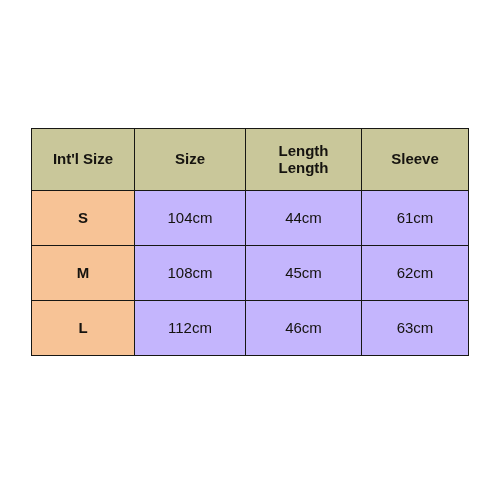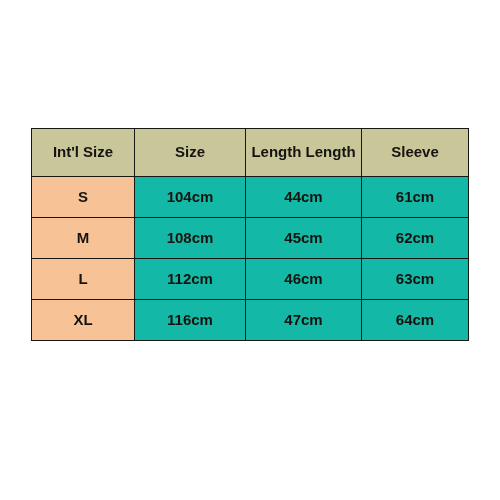--- a/index.html
+++ b/index.html
@@ -31,34 +31,34 @@
   #size-table col.c-bust   { width: 111px; }
   #size-table col.c-sleeve { width: 116px; }
   #size-table col.c-length { width: 107px; }
 
   #size-table th,
   #size-table td {
     border: 1px solid #171714;
     text-align: center;
     vertical-align: middle;
     color: #15130f;
-    padding: 0;
+    padding: 7px;
     line-height: 1.1;
   }
   #size-table thead th {
     background: #c9c79a;
     height: 47px;
     font-size: 15px;
     font-weight: bold;
   }
   #size-table tbody td {
-    background: #14b8a6;
+    background: #c4b5fd;
     height: 40px;
     font-size: 15px;
-    font-weight: bold;
+    font-weight: normal;
   }
   #size-table tbody td.size-cell {
     background: #f7c396;
     font-weight: bold;
   }
 </style>
 </head>
 <body>
 
 <div id="page">
@@ -90,22 +90,16 @@
         <td>108cm</td>
         <td>45cm</td>
         <td>62cm</td>
       </tr>
       <tr>
         <td class="size-cell">L</td>
         <td>112cm</td>
         <td>46cm</td>
         <td>63cm</td>
       </tr>
-      <tr>
-        <td class="size-cell">XL</td>
-        <td>116cm</td>
-        <td>47cm</td>
-        <td>64cm</td>
-      </tr>
     </tbody>
   </table>
 
 </div>
 
 </body></html>

